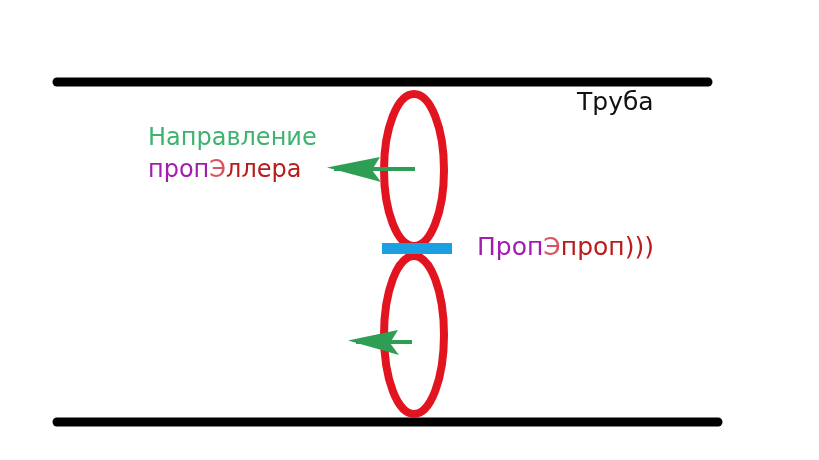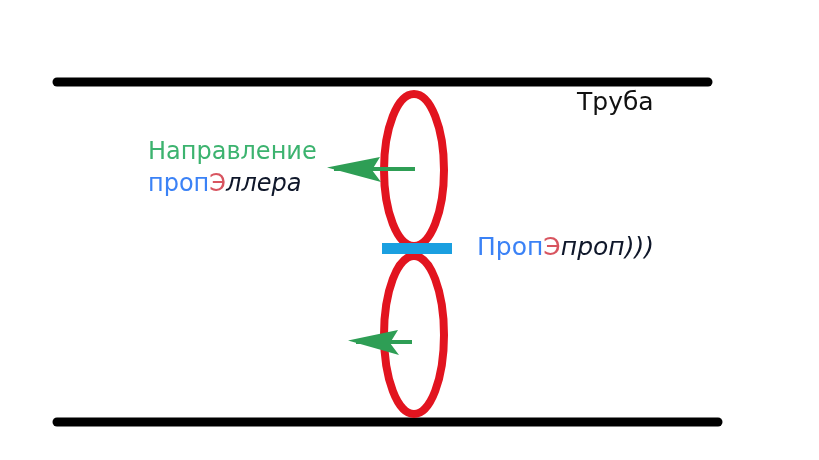--- a/index.html
+++ b/index.html
@@ -32,30 +32,30 @@
     font-family: "DejaVu Sans", sans-serif;
   }
   #label-truba {
     left: 577px;
     top: 61px;
     font-size: 25px;
     color: #111111;
   }
   #label-direction {
     left: 148px;
-    top: 112px;
+    top: 98px;
     font-size: 24px;
   }
   #label-direction .ln {
     display: block;
   }
   .c-green { color: #3cb36f; }
-  .c-red   { color: #3b82f6; }
+  .c-red   { color: #a21caf; }
   .c-pink  { color: #d8545f; }
-  .c-blue  { color: #0f172a; font-style: italic; }
+  .c-blue  { color: #b91c1c; }
   #label-propeller {
     left: 477px;
     top: 206px;
     font-size: 25px;
   }
 </style>
 </head>
 <body>
 
 <div id="canvas">

